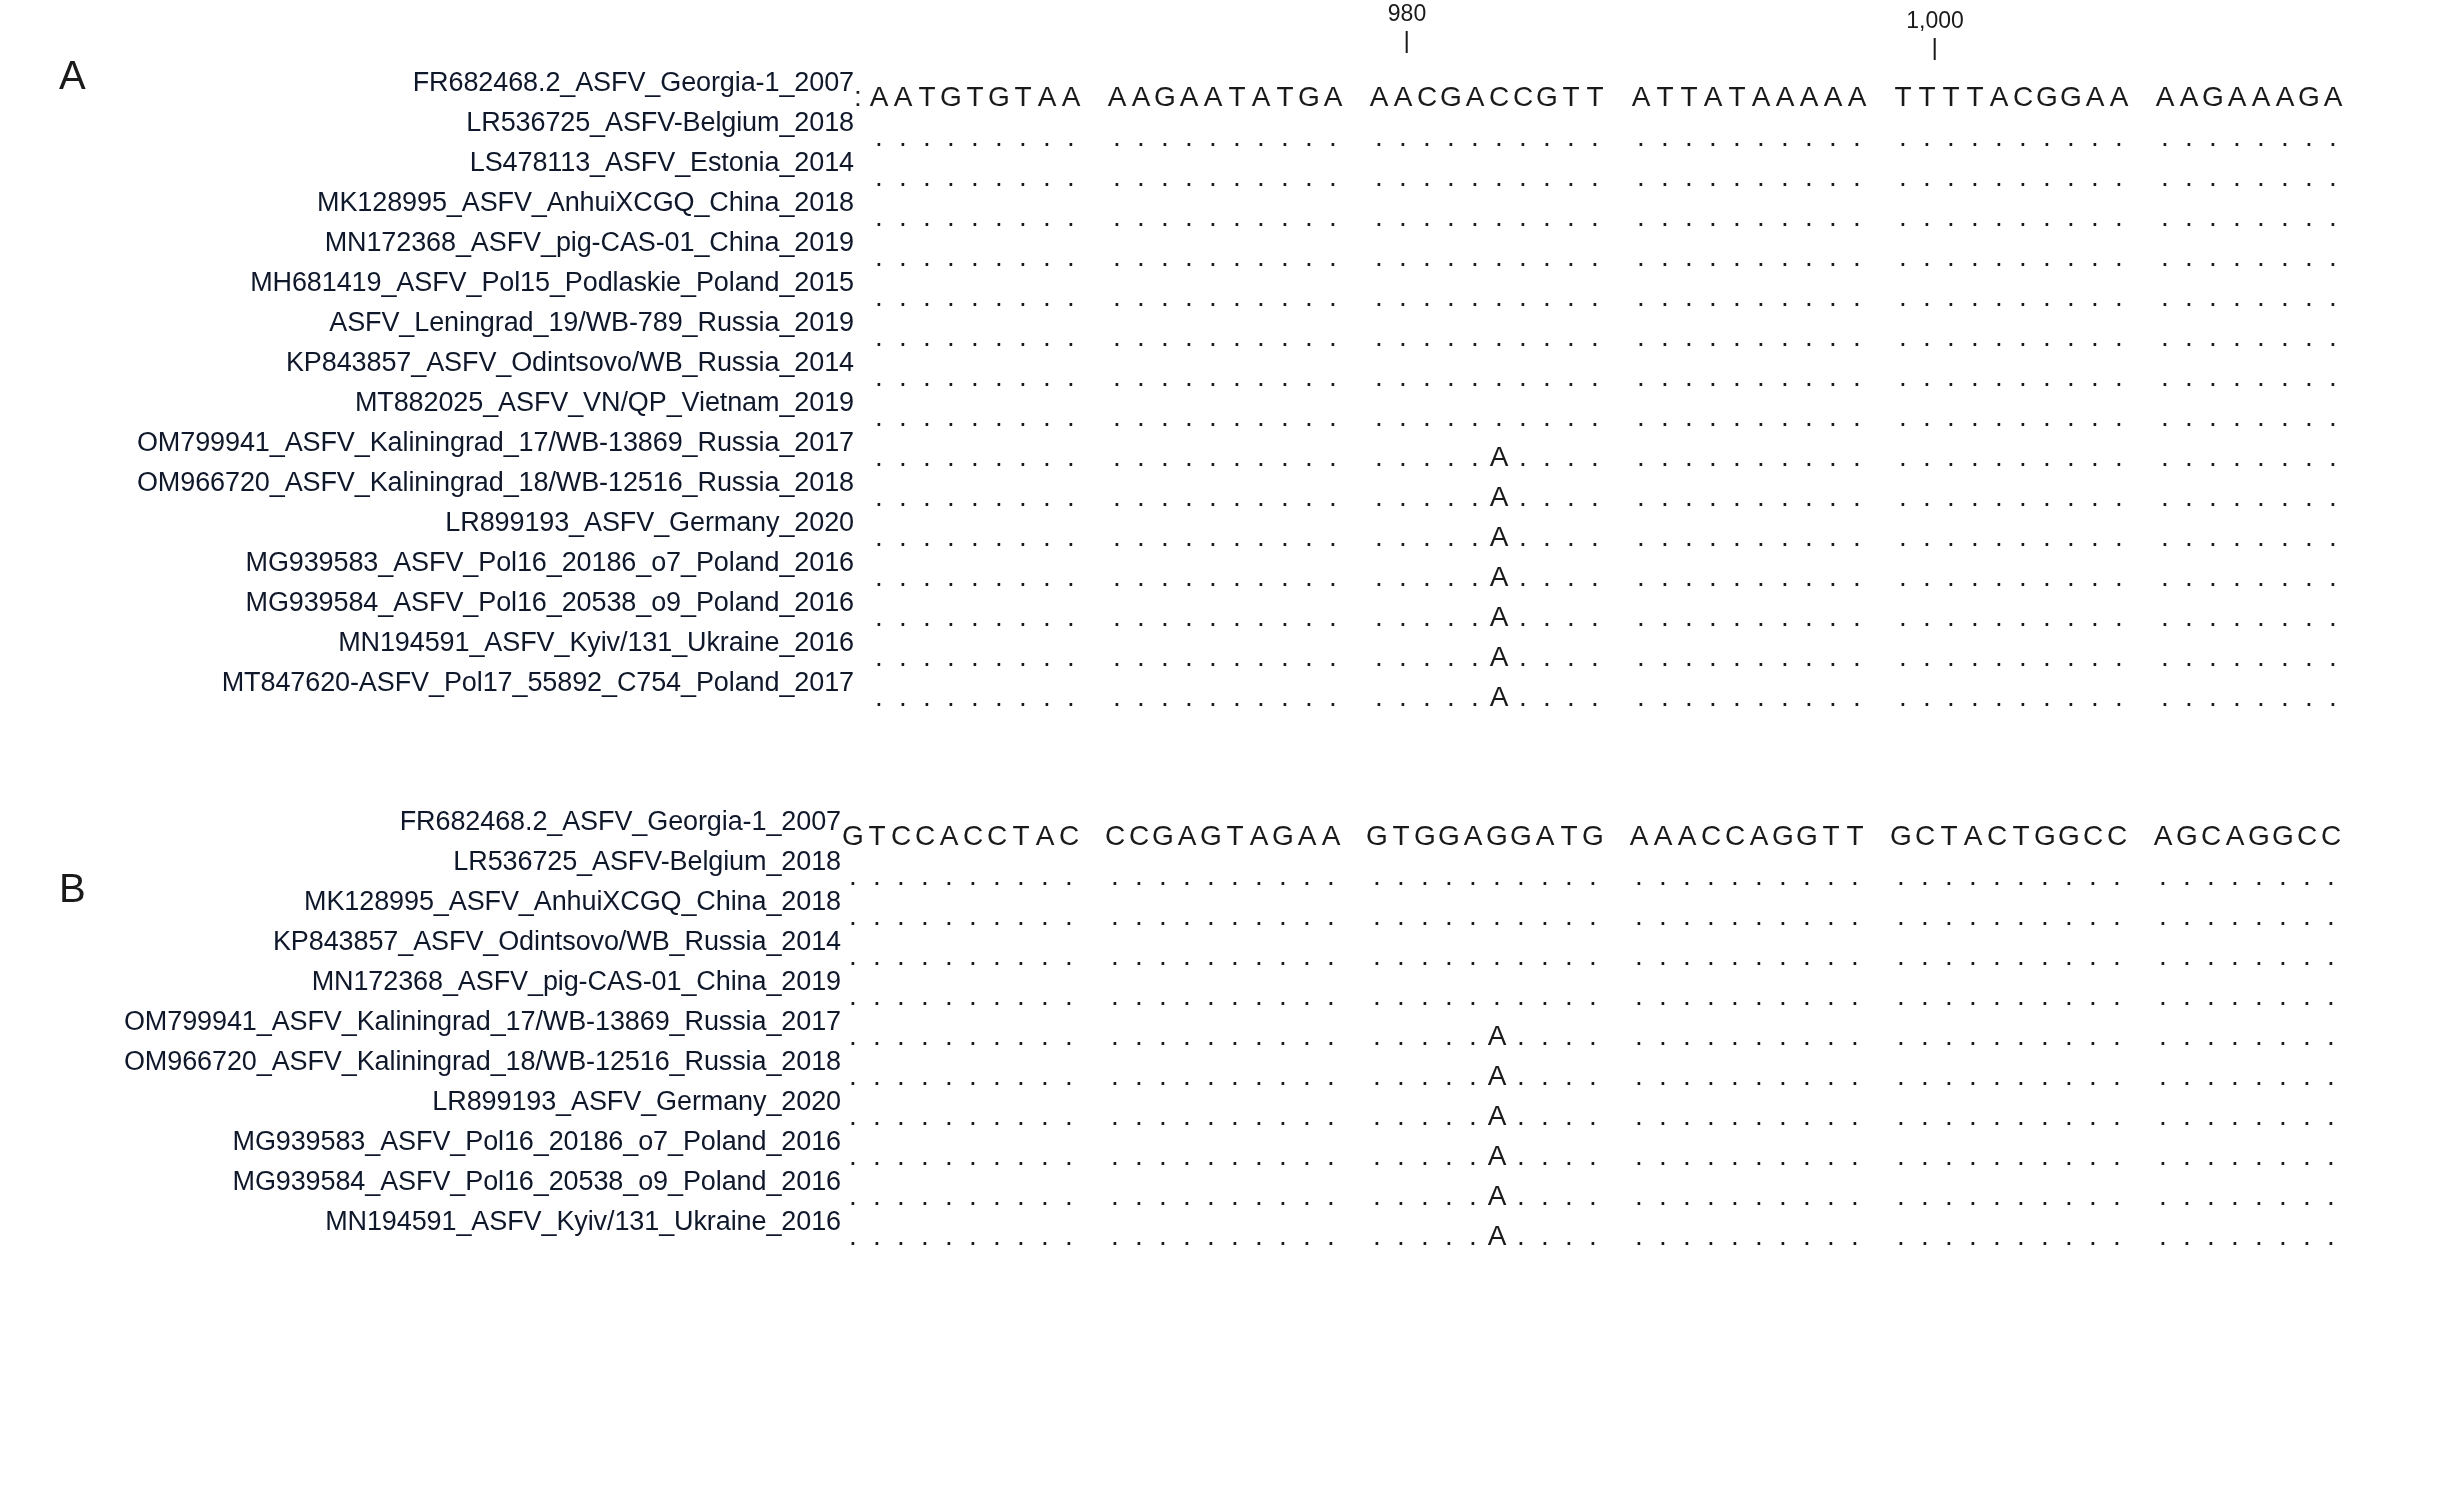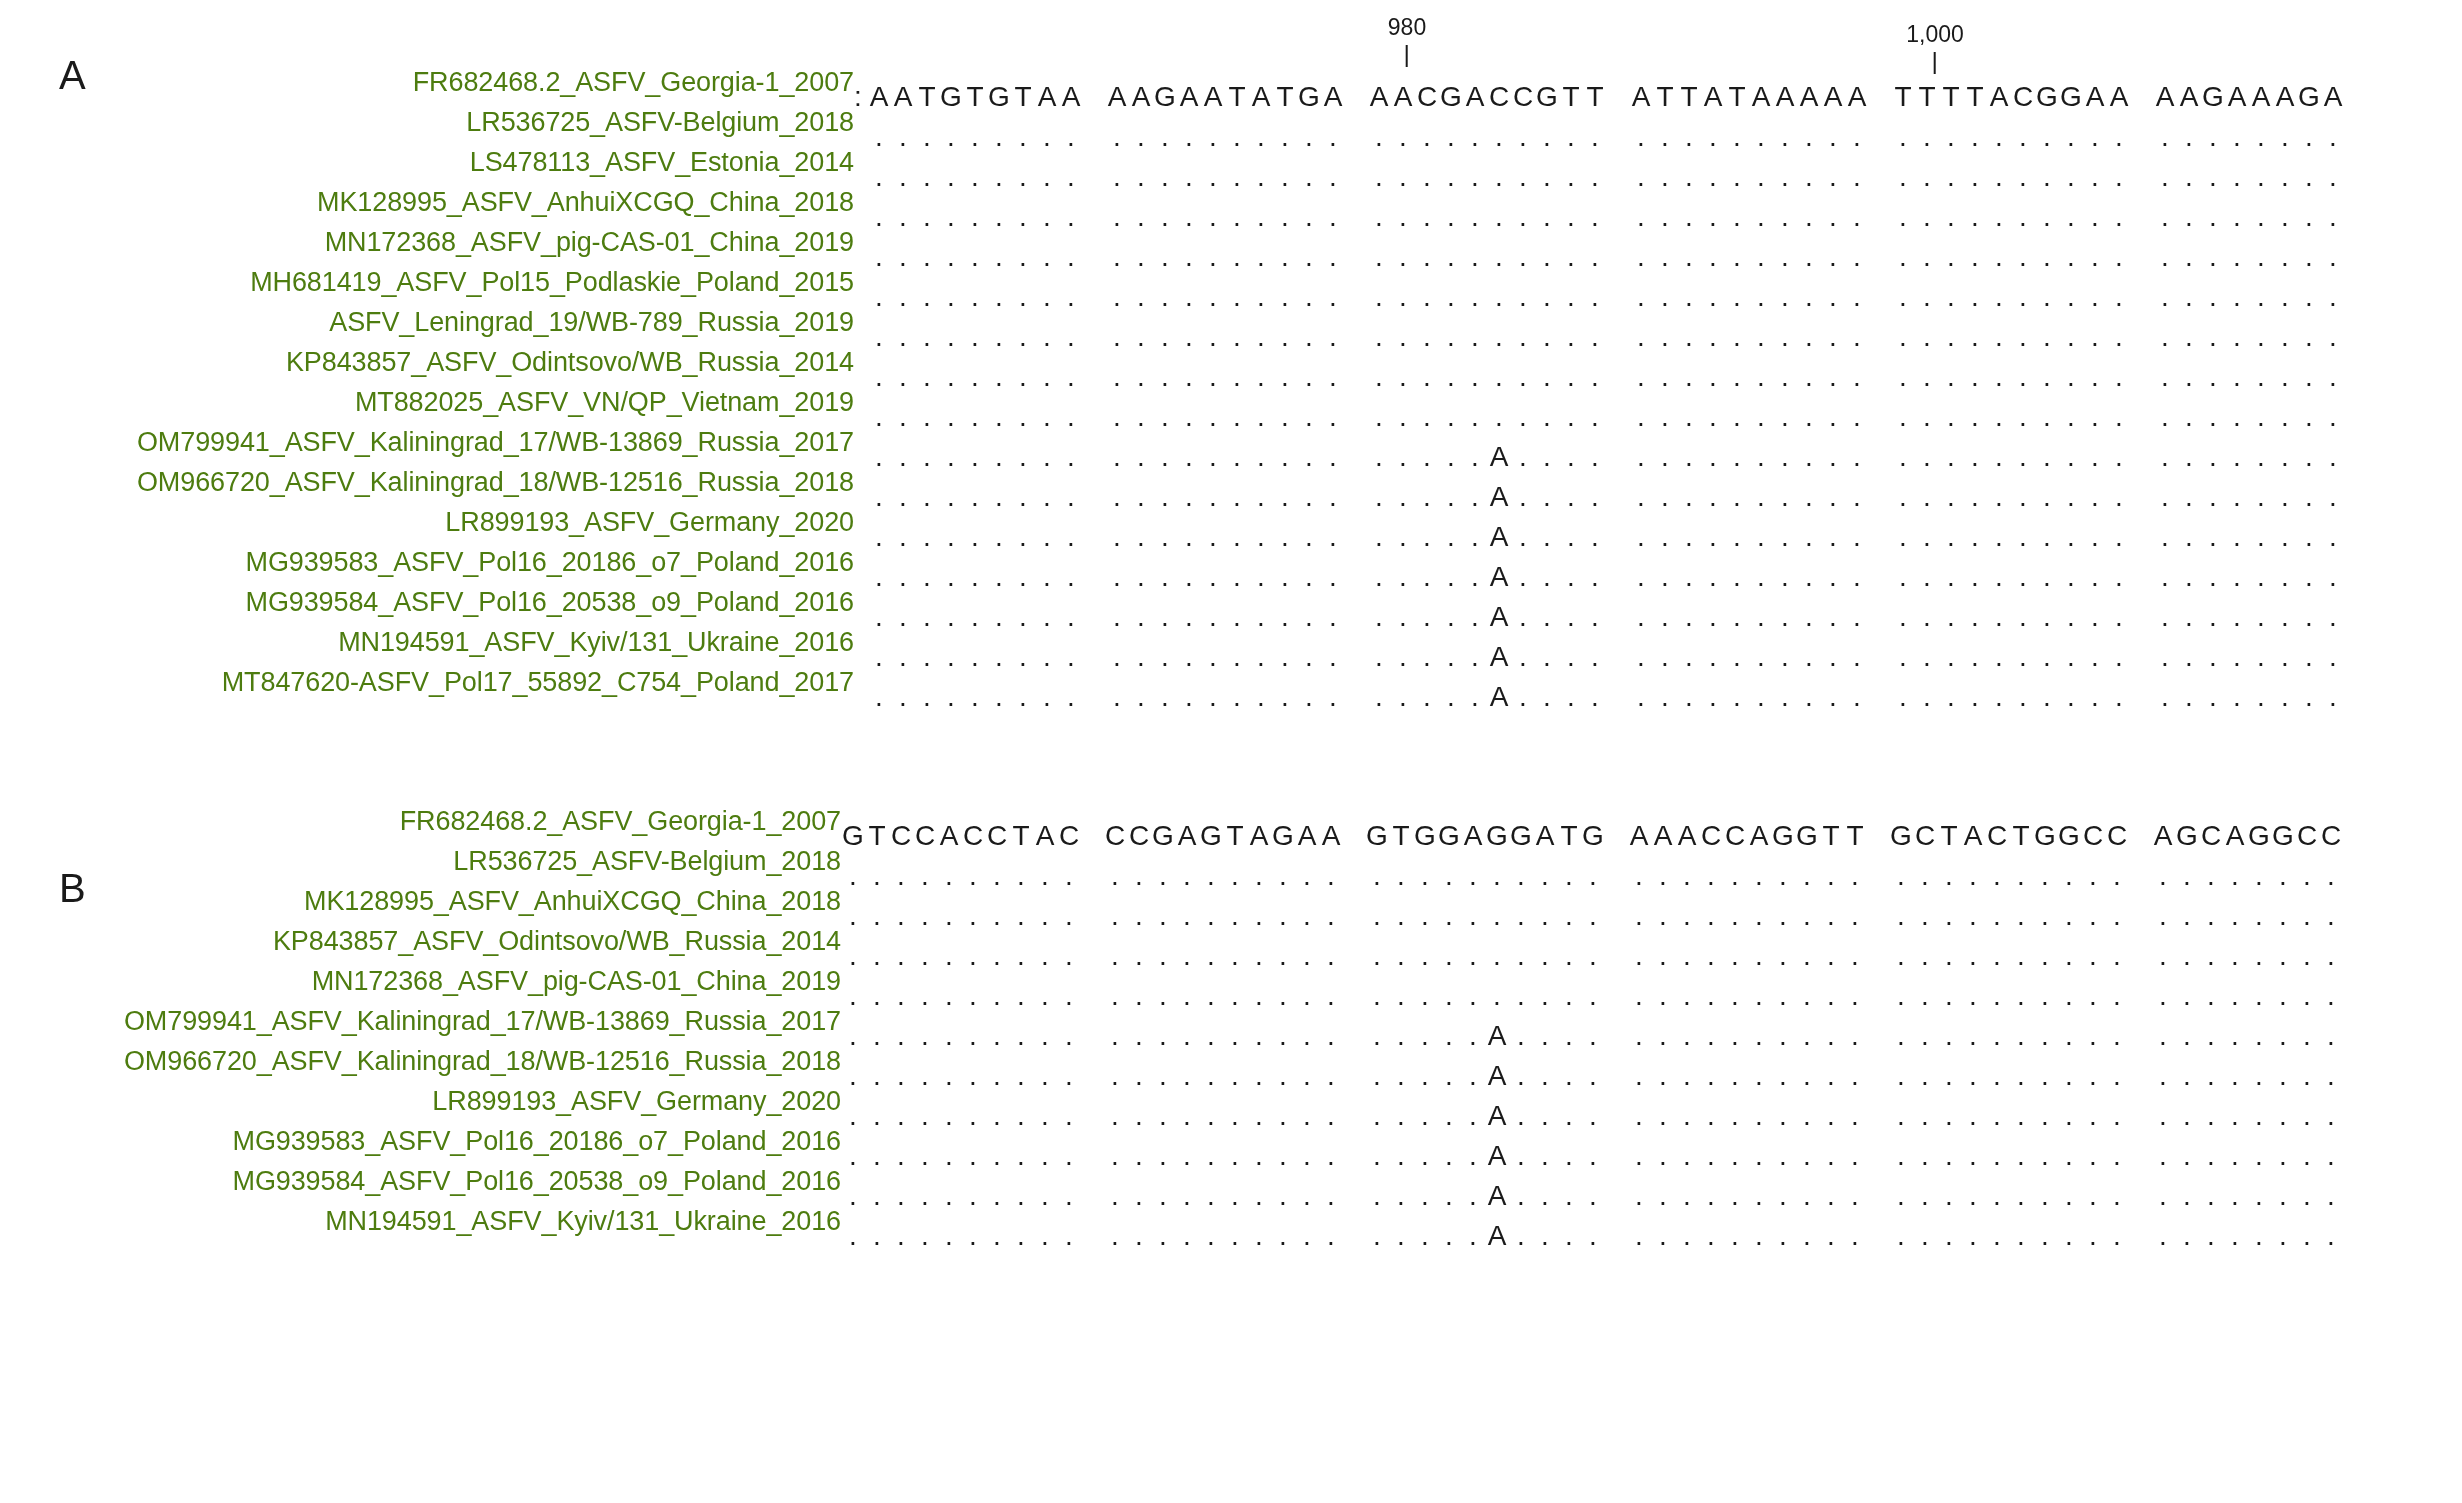--- a/index.html
+++ b/index.html
@@ -25,21 +25,21 @@
     font-size: 40px;
     font-family: "Liberation Sans", sans-serif;
     color: #1a1a1a;
     letter-spacing: 0;
   }
   #panel-a .panel-letter { left: 59px; top: 53px; }
   #panel-b .panel-letter { left: 59px; top: 65px; }
 
   
   .ruler { position: relative; height: 62px; }
-  .tick { position: absolute; top: 14px; text-align: left; }
+  .tick { position: absolute; top: 0; text-align: left; }
   .tick-label {
     font-size: 23px;
     font-family: "Liberation Sans", sans-serif;
     line-height: 26px;
     white-space: nowrap;
     display: block;
     transform: translateX(-50%);
   }
   .tick-mark {
     display: block;
@@ -59,21 +59,21 @@
   }
   .taxon {
     position: absolute;
     right: 0;
     top: 0;
     width: 100%;
     text-align: right;
     font-size: 27px;
     line-height: 40px;
     font-family: "Liberation Sans", sans-serif;
-    color: #4d7c0f;
+    color: #0f172a;
     white-space: nowrap;
     letter-spacing: -0.1px;
   }
   #panel-a .taxon-wrap { position: absolute; left: 0; width: 854px; }
   #panel-b .taxon-wrap { position: absolute; left: 0; width: 841px; }
 
   .seq {
     position: absolute;
     top: 15px;
     font-family: "Liberation Sans", sans-serif;

